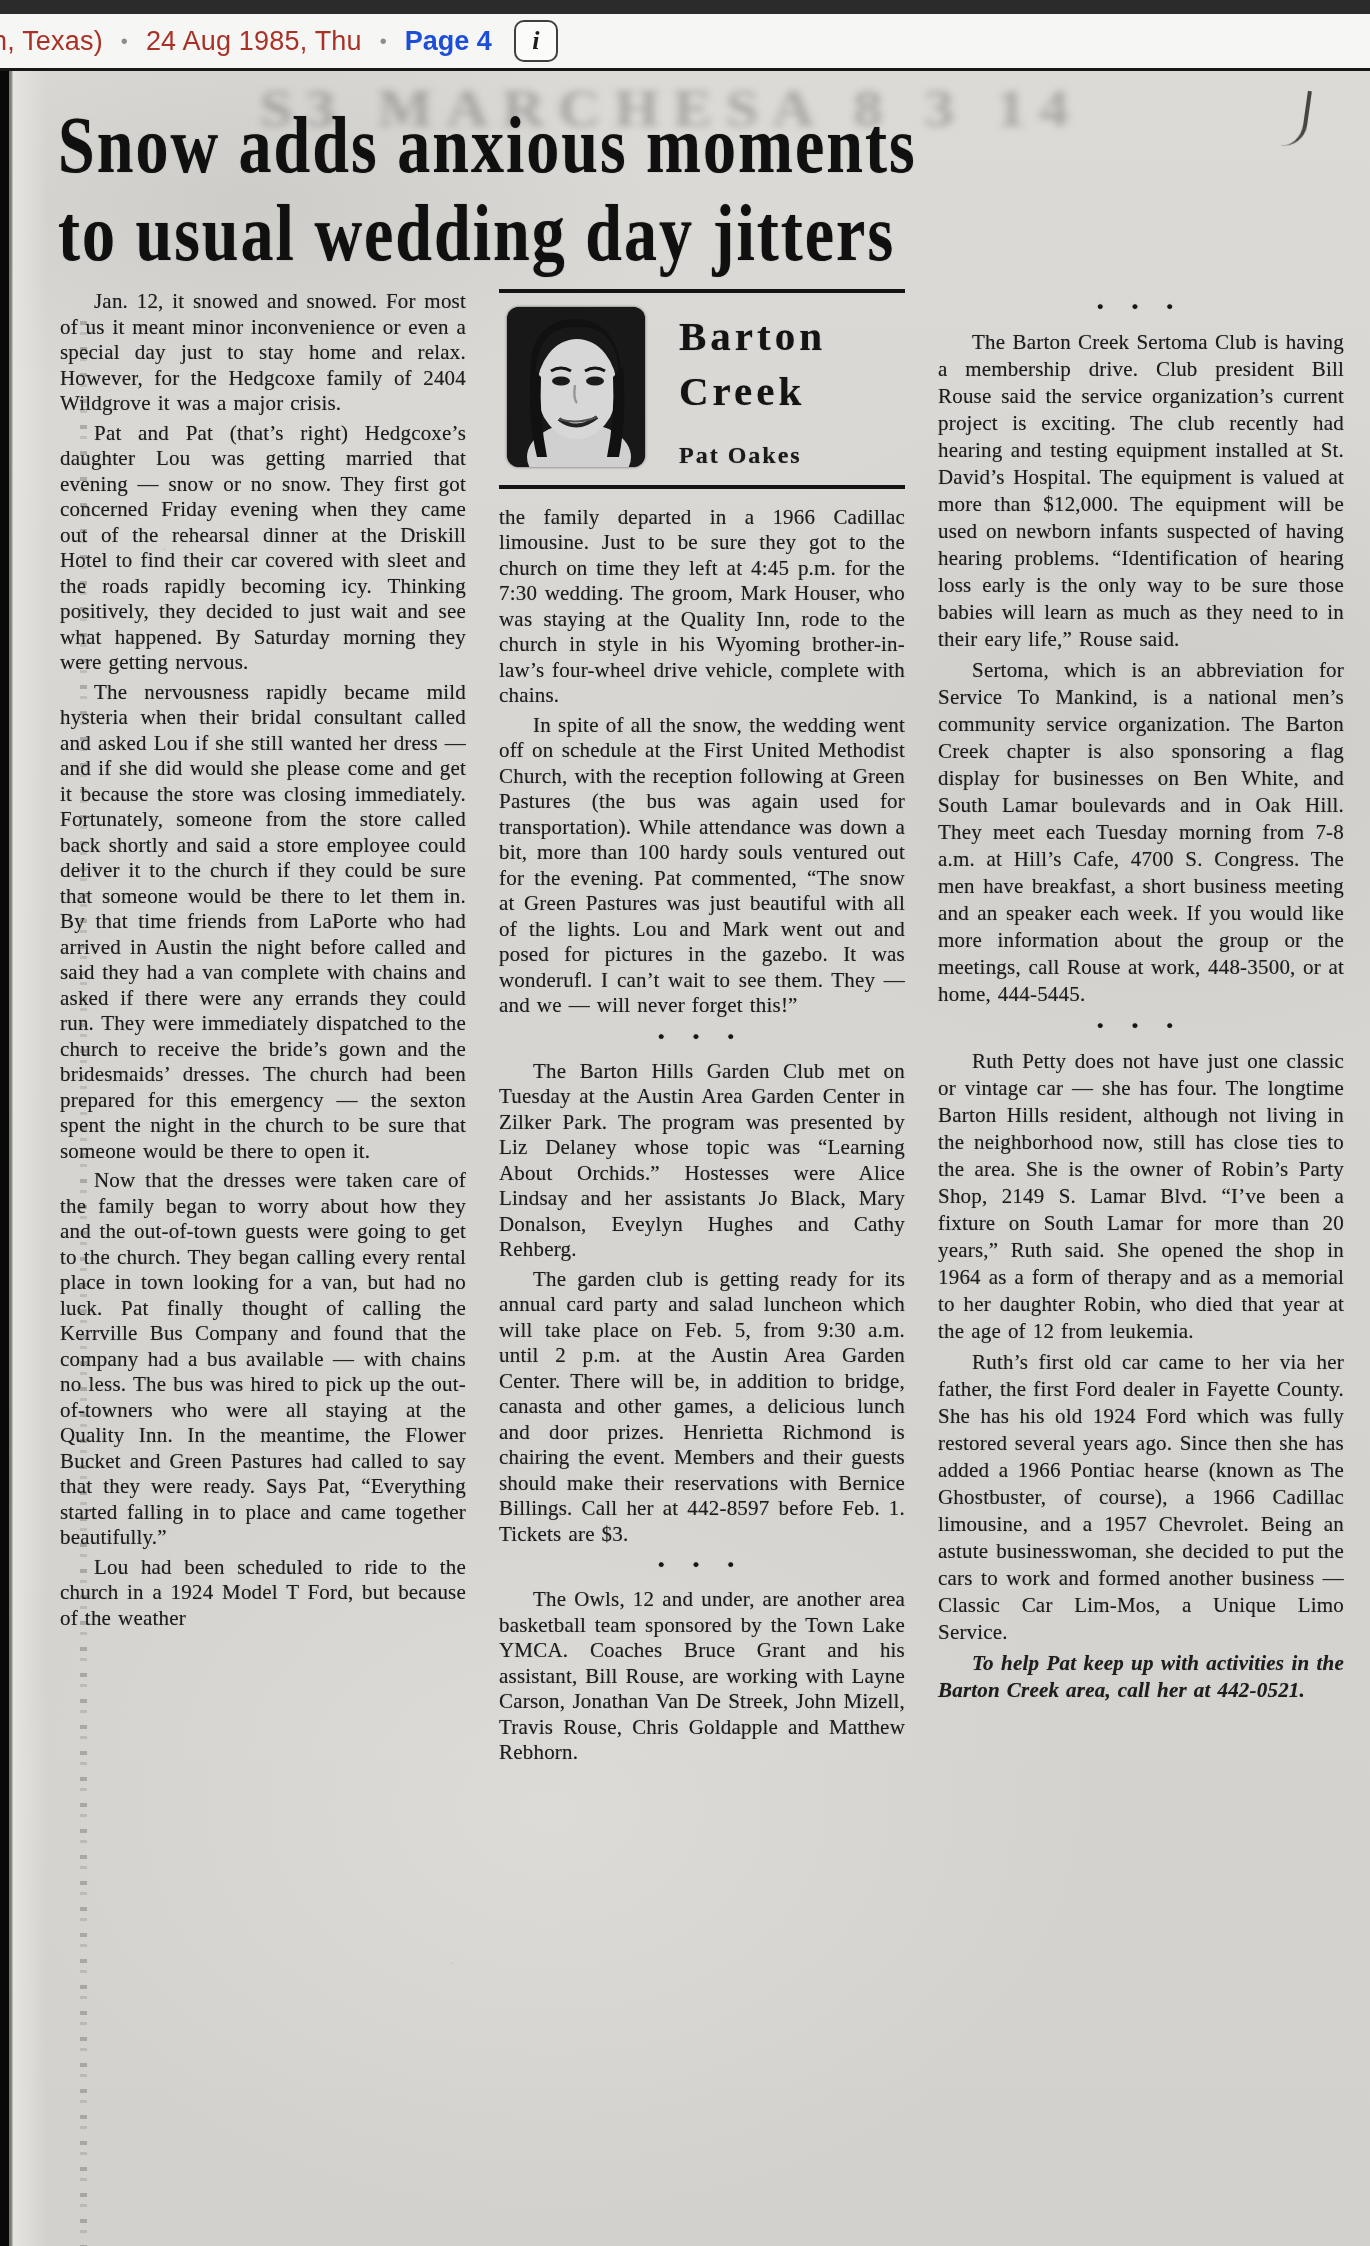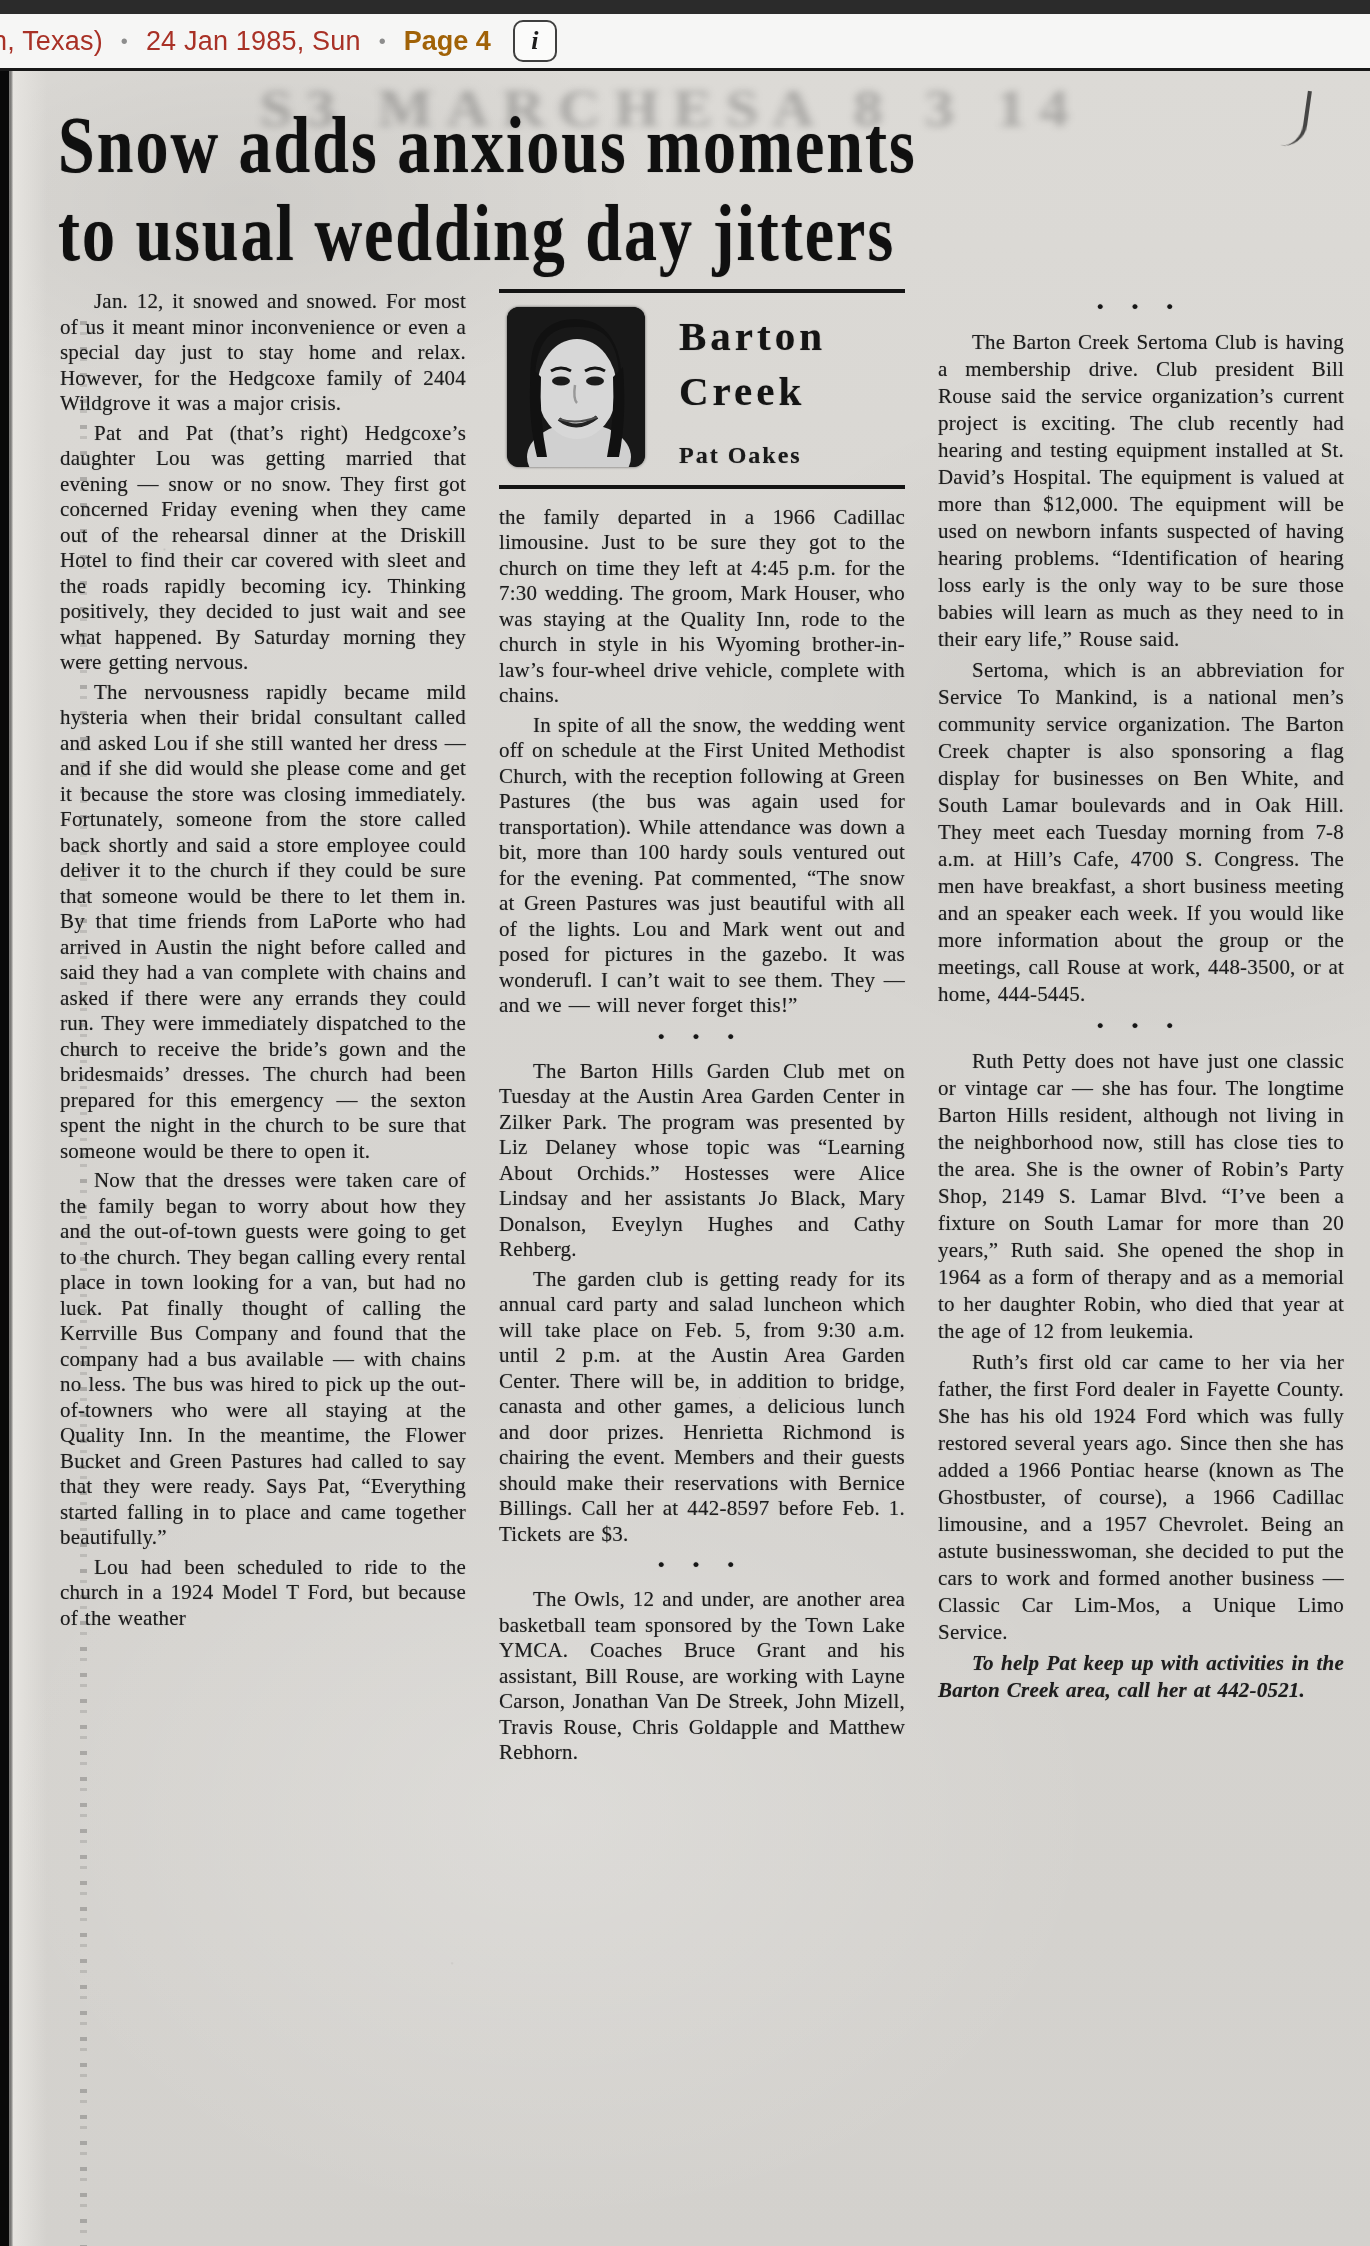--- a/index.html
+++ b/index.html
@@ -12,21 +12,21 @@
   .toolbar{
     height:54px;background:#f6f6f5;
     display:flex;align-items:center;
     padding-left:0;white-space:nowrap;overflow:hidden;
   }
   .toolbar .src,.toolbar .date{
     color:#a93126;font-size:27px;letter-spacing:0.2px;cursor:pointer;
   }
   .toolbar .src{margin-left:-8px;}
   .toolbar .dot{color:#8d8d8d;font-size:20px;margin:0 18px;}
-  .toolbar .pg{color:#a16207;font-weight:bold;font-size:27px;}
+  .toolbar .pg{color:#1d4ed8;font-weight:bold;font-size:27px;}
   .info-btn{
     margin-left:22px;width:44px;height:42px;
     border:2px solid #3f3f3f;border-radius:10px;background:#fbfbfa;
     display:flex;align-items:center;justify-content:center;cursor:pointer;
     padding:0;
   }
   .info-btn span{
     font-family:"Liberation Serif",serif;font-style:italic;font-weight:bold;
     font-size:26px;color:#1d1d1d;line-height:1;
   }
@@ -138,21 +138,21 @@
   }
 </style>
 </head>
 <body>
 
 <div class="chrome-strip"></div>
 
 <header class="toolbar">
   <span class="src">n, Texas)</span>
   <span class="dot">•</span>
-  <span class="date">24 Jan 1985, Sun</span>
+  <span class="date">24 Aug 1985, Thu</span>
   <span class="dot">•</span>
   <span class="pg">Page 4</span>
   <button class="info-btn">
     <span>i</span>
   </button>
 </header>
 
 <div class="scan">
   <div class="ghost">S3 MARCHESA 8 3 14</div>
   <div class="edge-strip"></div>

